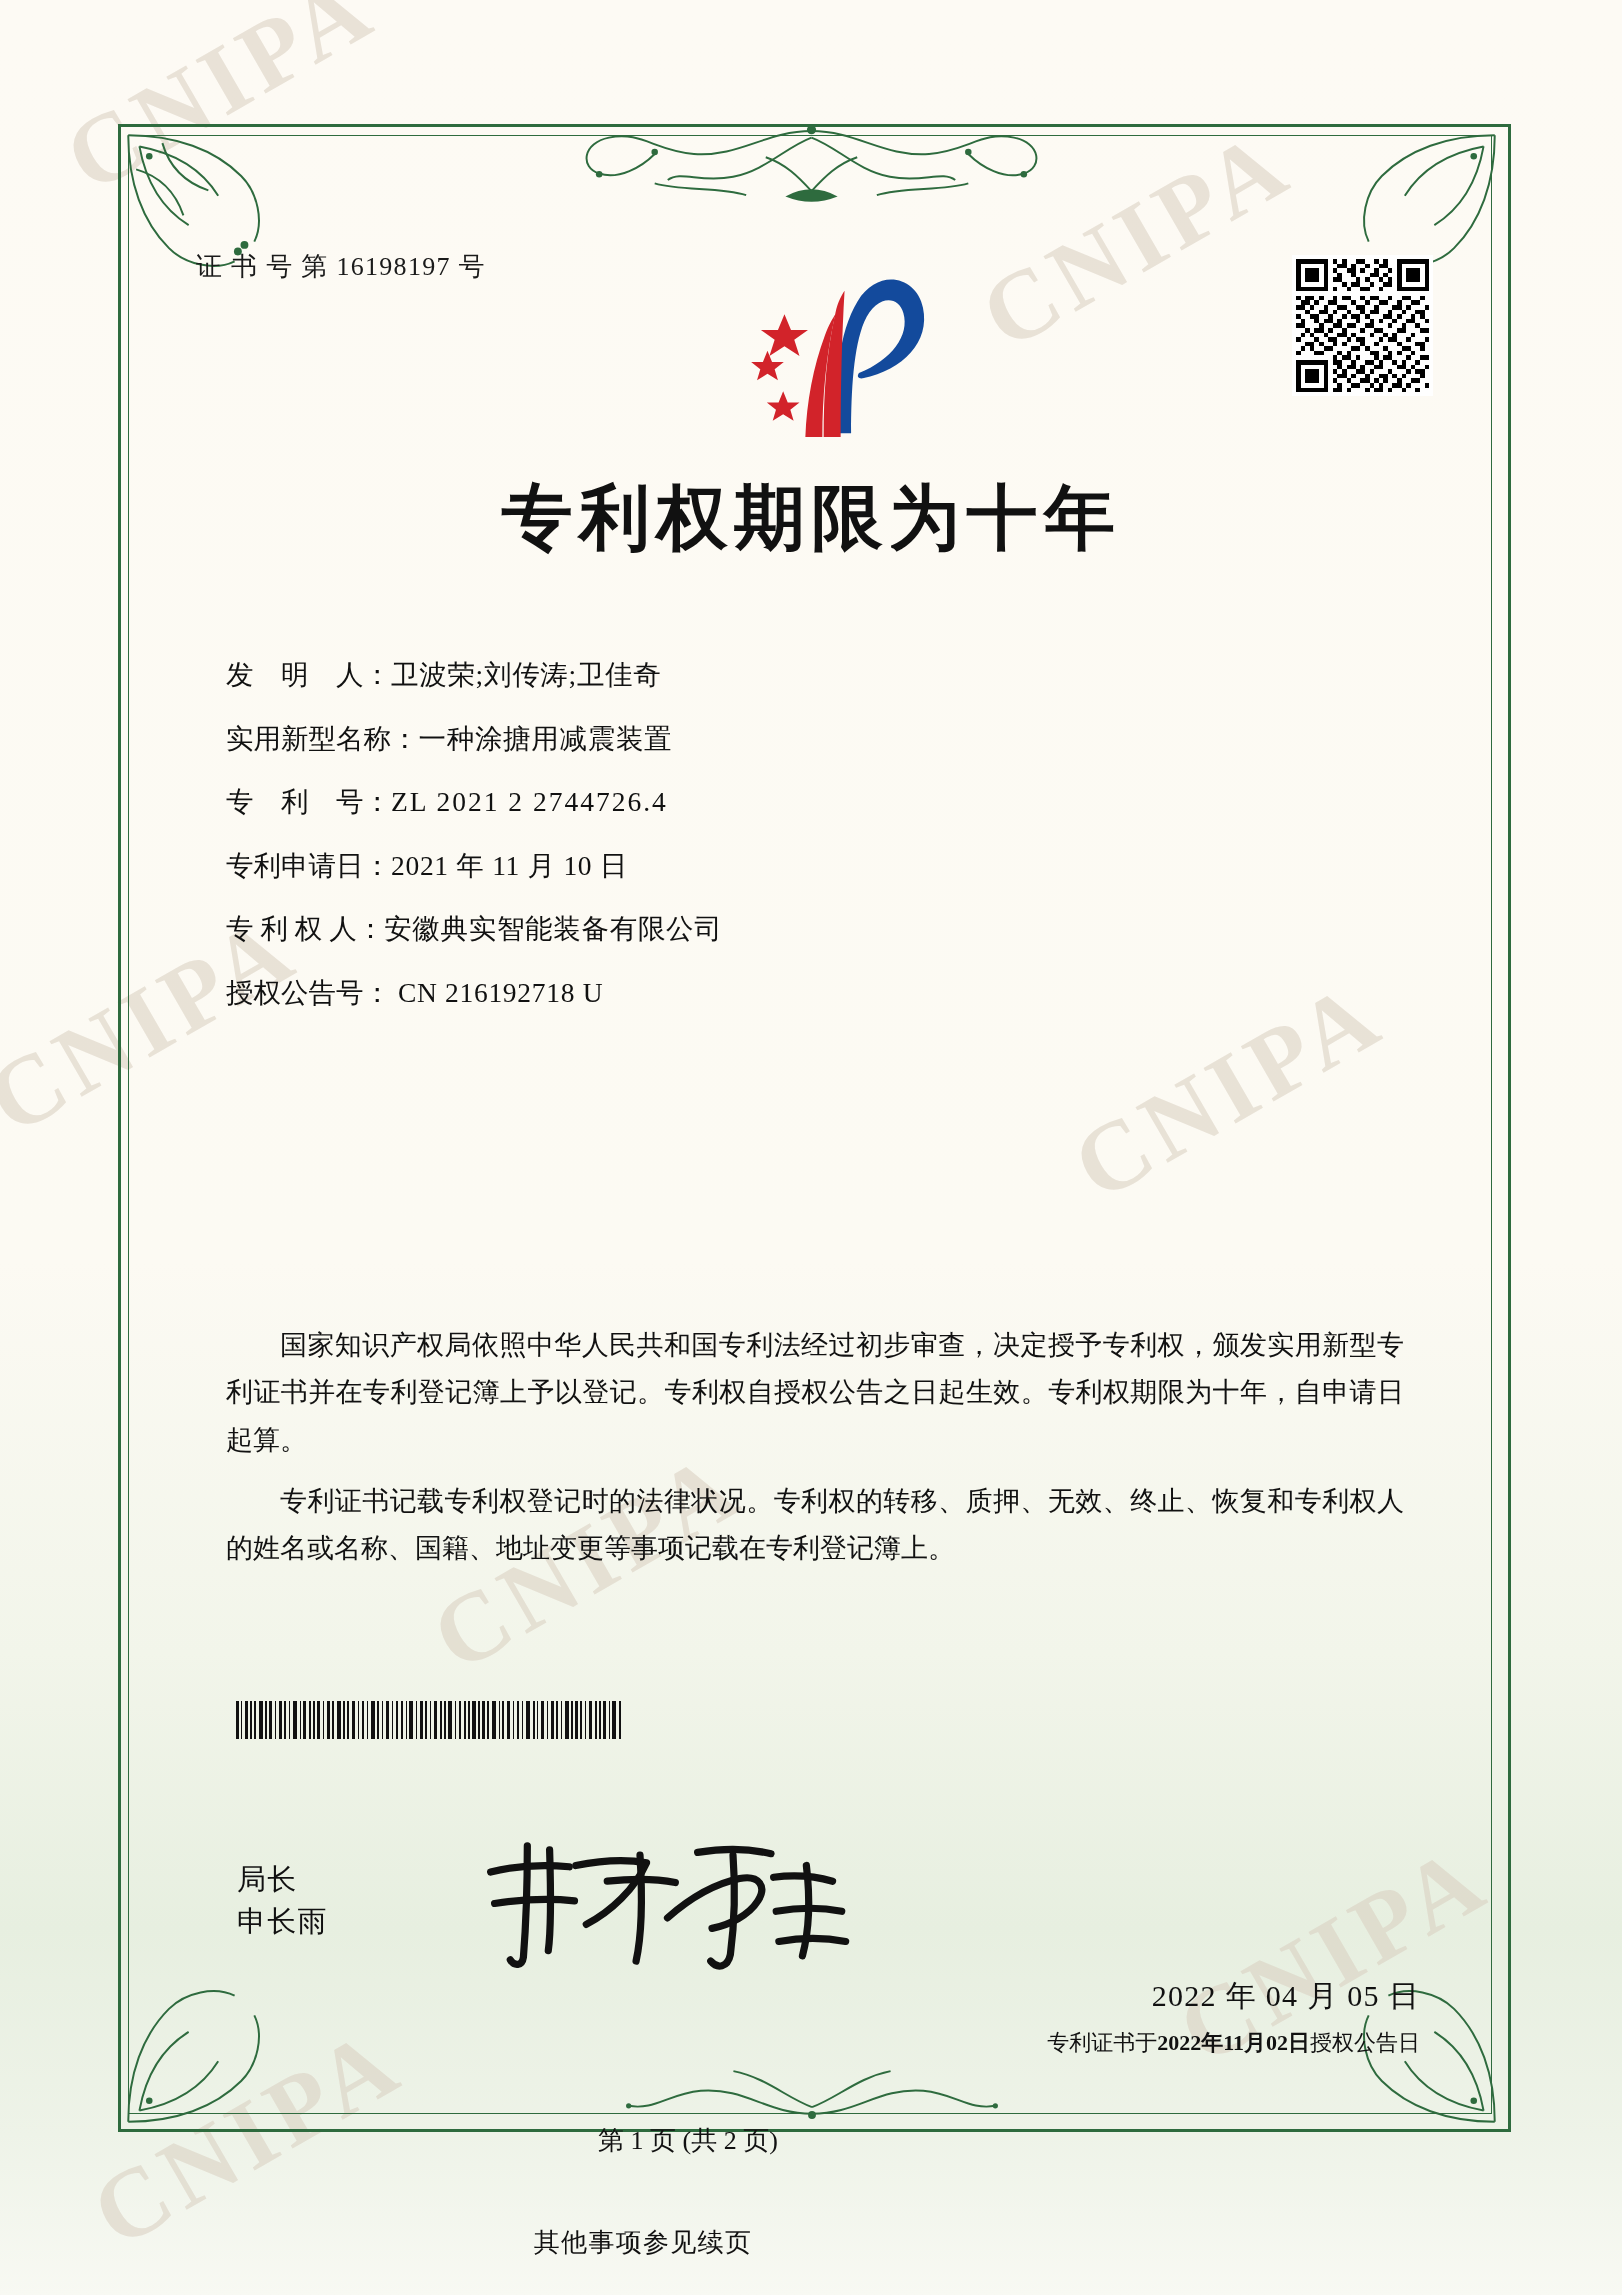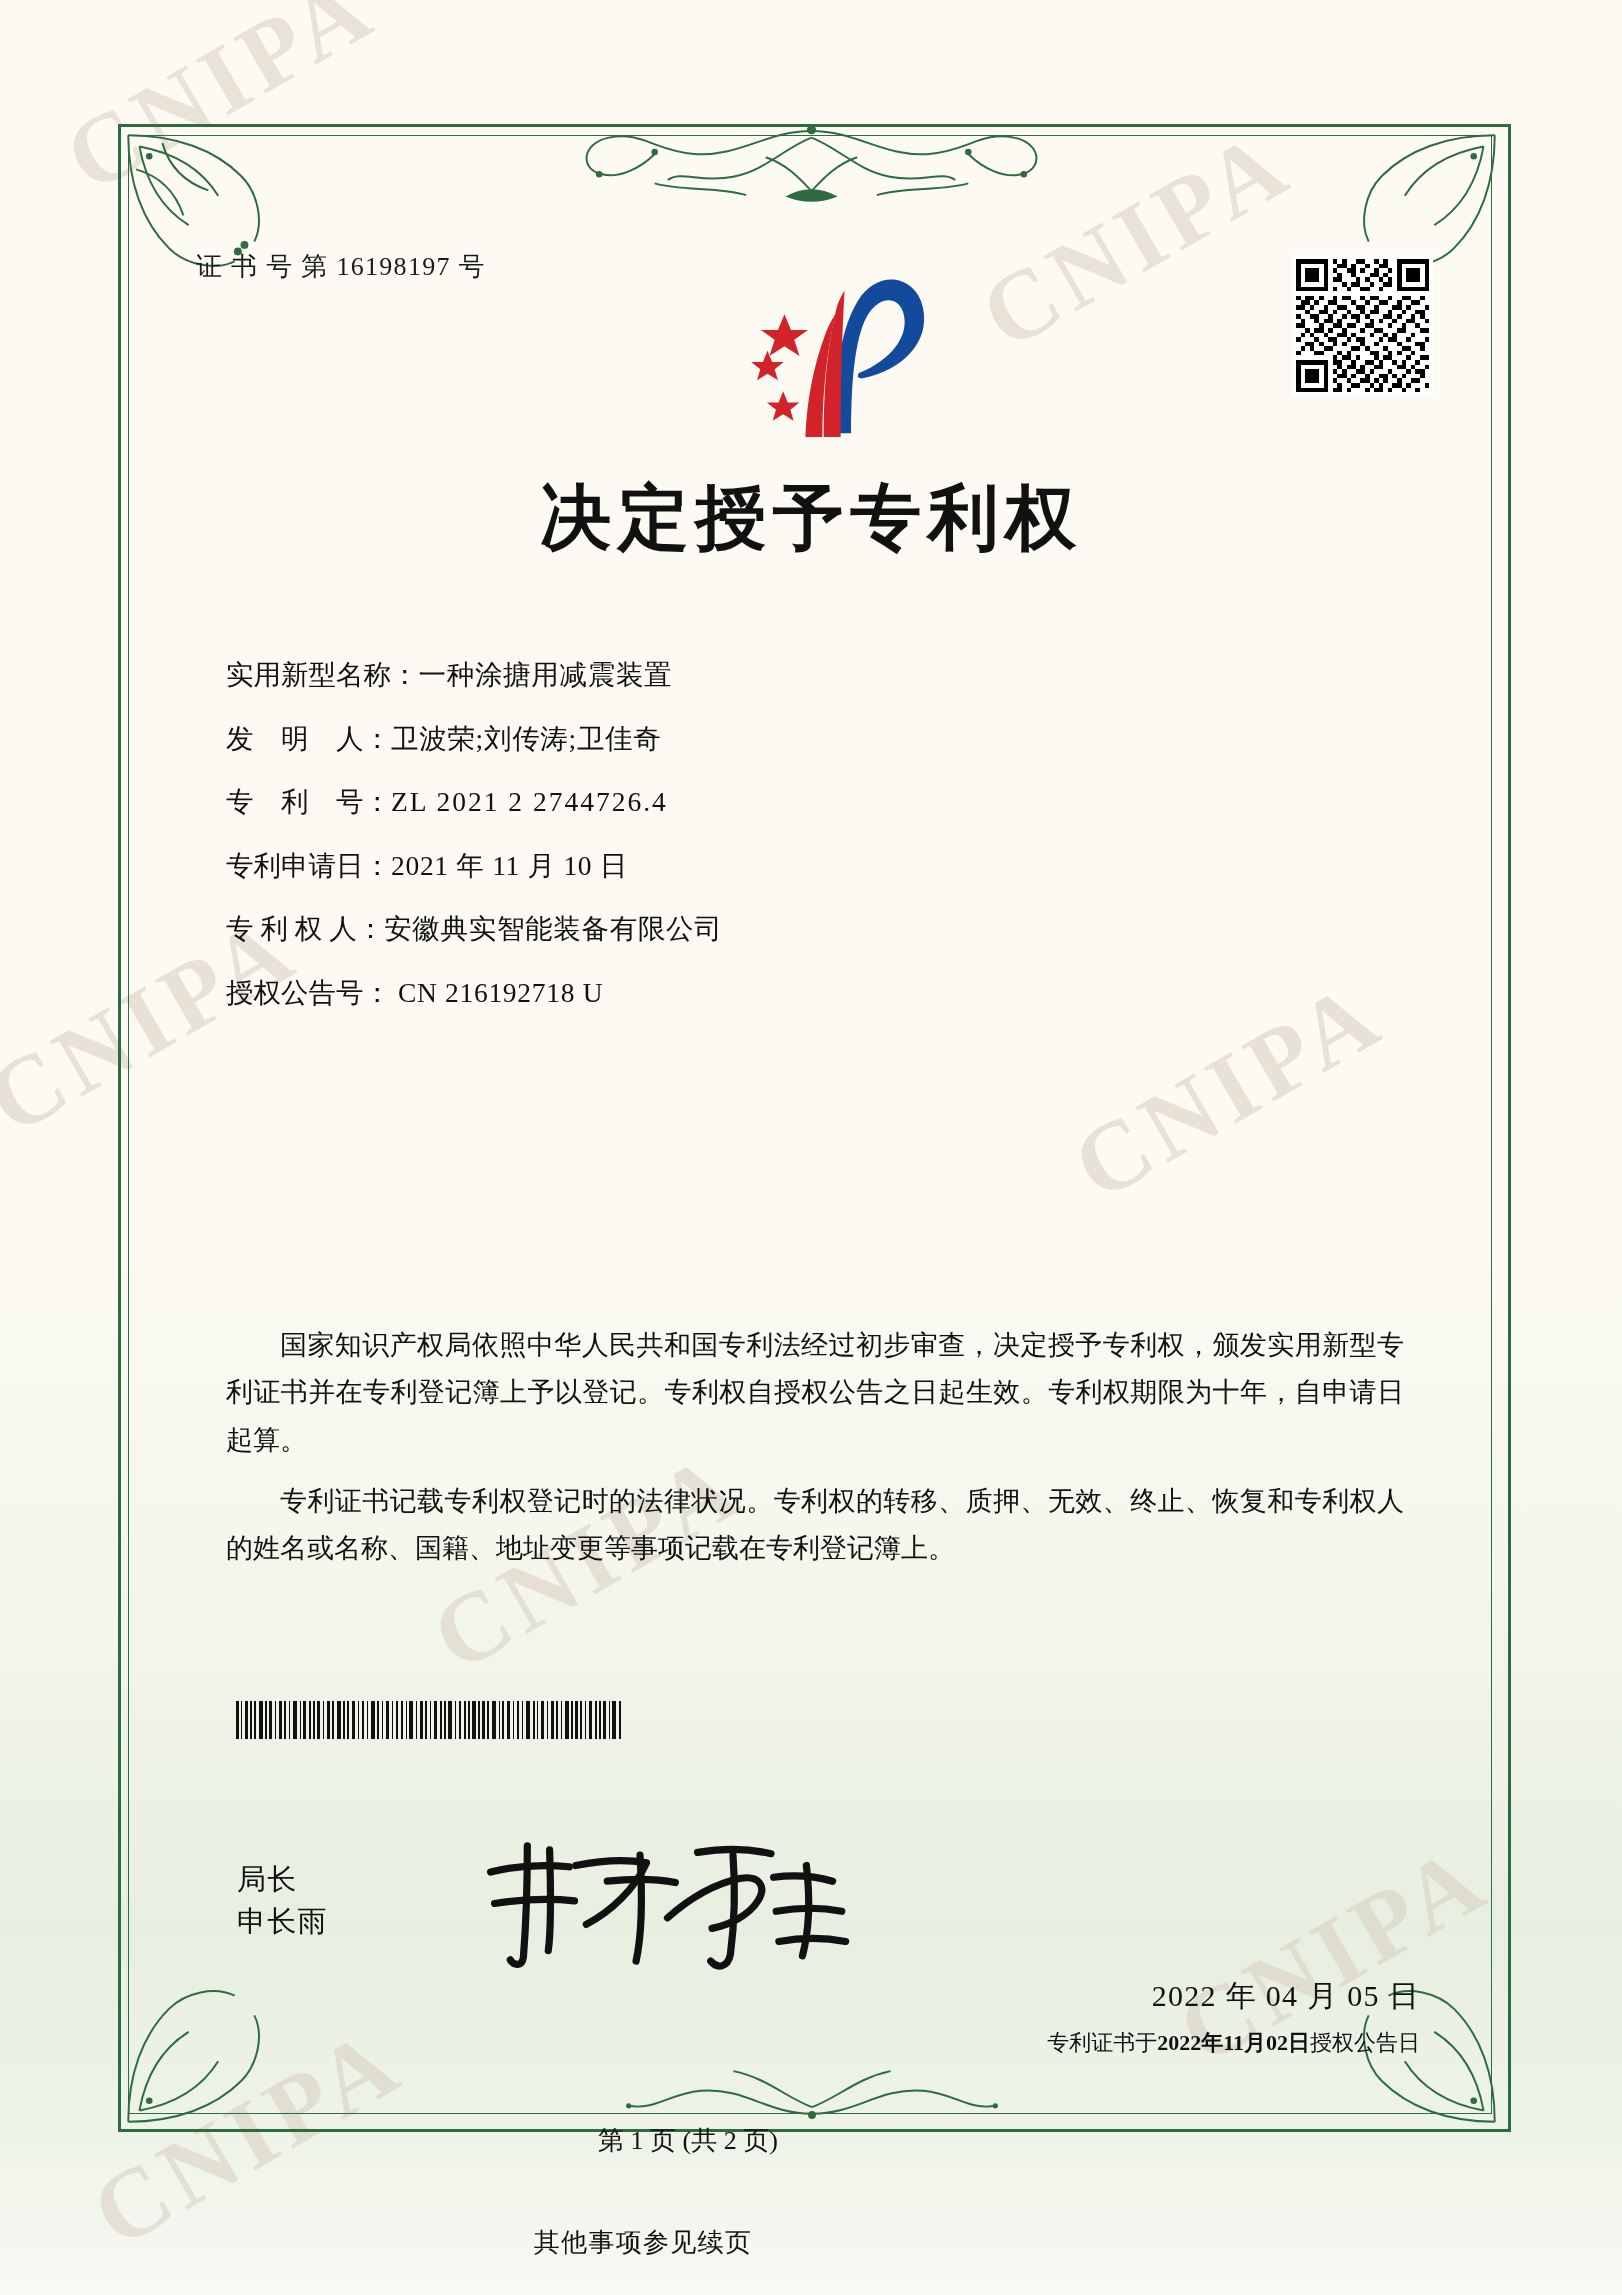--- a/index.html
+++ b/index.html
@@ -589,30 +589,30 @@
           <rect x="11" y="28" width="1" height="1"></rect>
           <rect x="15" y="28" width="1" height="1"></rect>
           <rect x="17" y="28" width="2" height="1"></rect>
           <rect x="20" y="28" width="1" height="1"></rect>
           <rect x="23" y="28" width="1" height="1"></rect>
           <rect x="26" y="28" width="1" height="1"></rect>
       </g>
     </svg>
   </div>
 
-  <div class="title">决定授予专利权</div>
+  <div class="title">专利权期限为十年</div>
 
   <div class="fields">
+    <div class="field-row">
+      <span class="fl">发　明　人：</span>
+      <span class="fv">卫波荣;刘传涛;卫佳奇</span>
+    </div>
     <div class="field-row">
       <span class="fl">实用新型名称：</span>
       <span class="fv">一种涂搪用减震装置</span>
-    </div>
-    <div class="field-row">
-      <span class="fl">发　明　人：</span>
-      <span class="fv">卫波荣;刘传涛;卫佳奇</span>
     </div>
     <div class="field-row">
       <span class="fl">专　利　号：</span>
       <span class="fv mono-ish">ZL 2021 2 2744726.4</span>
     </div>
     <div class="field-row">
       <span class="fl">专利申请日：</span>
       <span class="fv">2021 年 11 月 10 日</span>
     </div>
     <div class="field-row">

